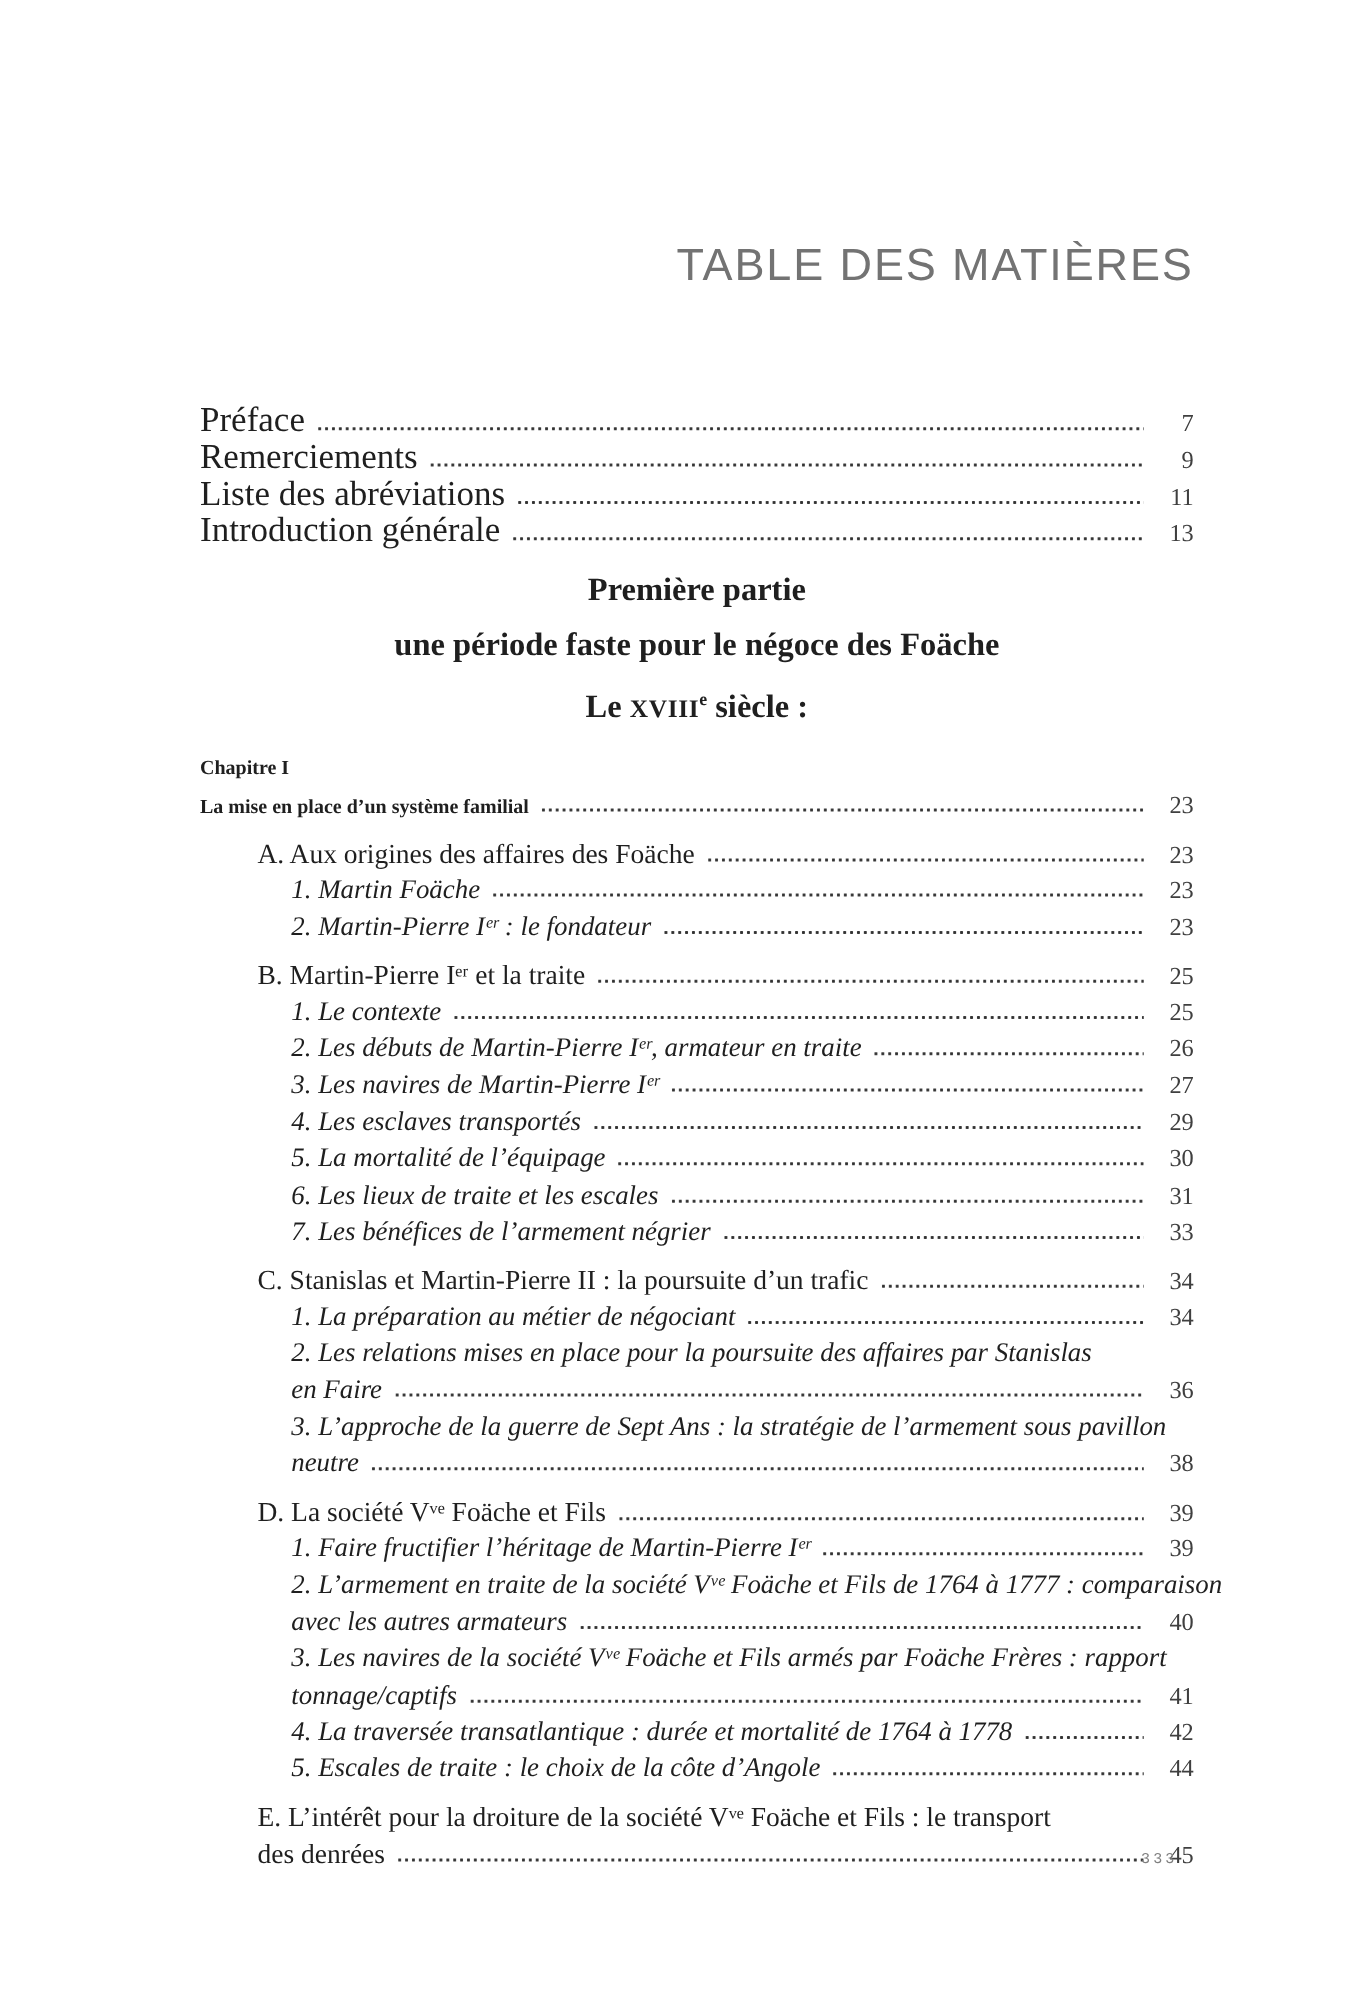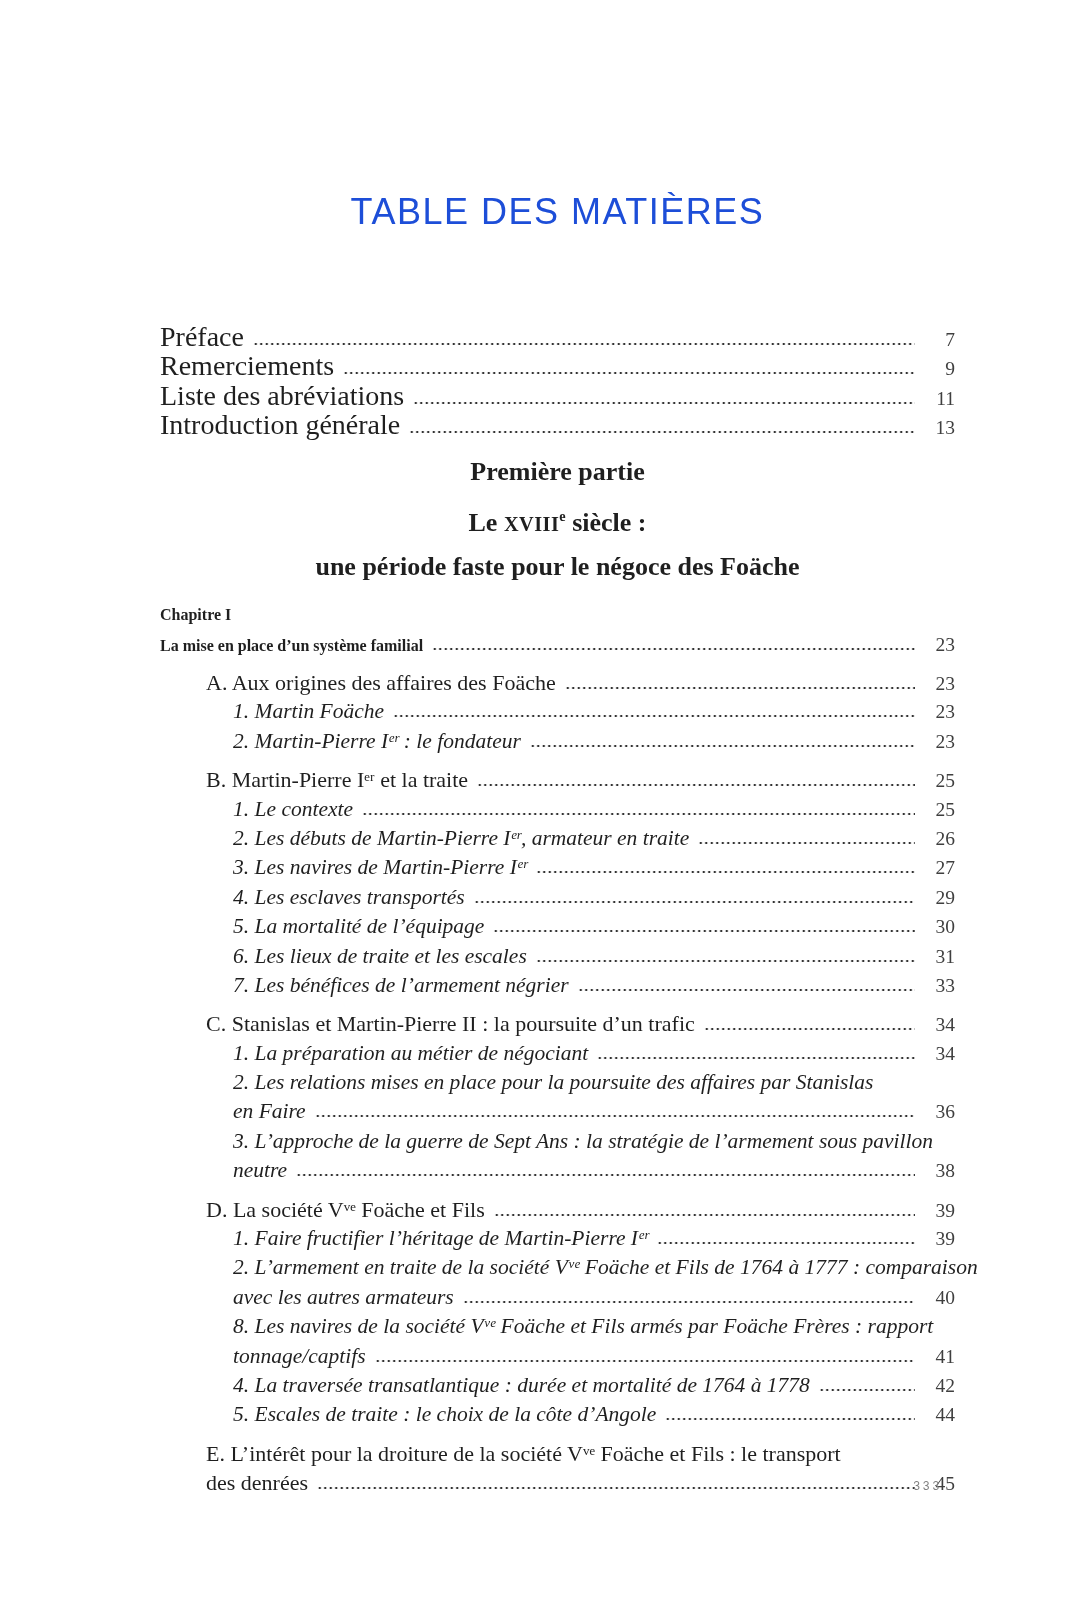--- a/index.html
+++ b/index.html
@@ -20,27 +20,27 @@
     overflow: hidden;
   }
   .content {
     position: absolute;
     left: 160px;
     top: 0;
     width: 795px;
   }
   .doc-title {
     margin-top: 190px;
-    text-align: center;
+    text-align: right;
     font-family: "Liberation Sans", sans-serif;
     font-weight: 400;
     font-size: 36px;
     line-height: 44px;
     letter-spacing: 1.5px;
-    color: #1d4ed8;
+    color: #737373;
   }
   .front-matter { margin-top: 88px; }
   .row {
     display: flex;
     align-items: baseline;
     height: 29.4px;
     line-height: 29.4px;
     white-space: nowrap;
   }
   .txt { flex: 0 0 auto; }
@@ -118,22 +118,22 @@
           <div class="row">
             <span class="txt">Introduction générale</span>
             <span class="leader"></span>
             <span class="pg">13</span>
           </div>
         </div>
       </div>
 
     <div class="part-head">
       <div class="part-kicker">Première partie</div>
+      <div class="part-title">une période faste pour le négoce des Foäche</div>
       <div class="part-title"><span>Le </span><span class="sc">XVIII</span><span class="sup">e</span><span> siècle :</span></div>
-      <div class="part-title">une période faste pour le négoce des Foäche</div>
     </div>
 
     <div class="chapter">
       <div class="row">
         <span class="txt">Chapitre I</span>
       </div>
       <div class="row">
         <span class="txt">La mise en place d’un système familial</span>
         <span class="leader"></span>
         <span class="pg">23</span>
@@ -271,21 +271,21 @@
             <span class="txt">2. L’armement en traite de la société Vᵛᵉ Foäche et Fils de 1764 à 1777 : comparaison</span>
           </div>
           <div class="row">
             <span class="txt">avec les autres armateurs</span>
             <span class="leader"></span>
             <span class="pg">40</span>
           </div>
         </div>
         <div class="entry num">
           <div class="row">
-            <span class="txt">8. Les navires de la société Vᵛᵉ Foäche et Fils armés par Foäche Frères : rapport</span>
+            <span class="txt">3. Les navires de la société Vᵛᵉ Foäche et Fils armés par Foäche Frères : rapport</span>
           </div>
           <div class="row">
             <span class="txt">tonnage/captifs</span>
             <span class="leader"></span>
             <span class="pg">41</span>
           </div>
         </div>
         <div class="entry num">
           <div class="row">
             <span class="txt">4. La traversée transatlantique : durée et mortalité de 1764 à 1778</span>

